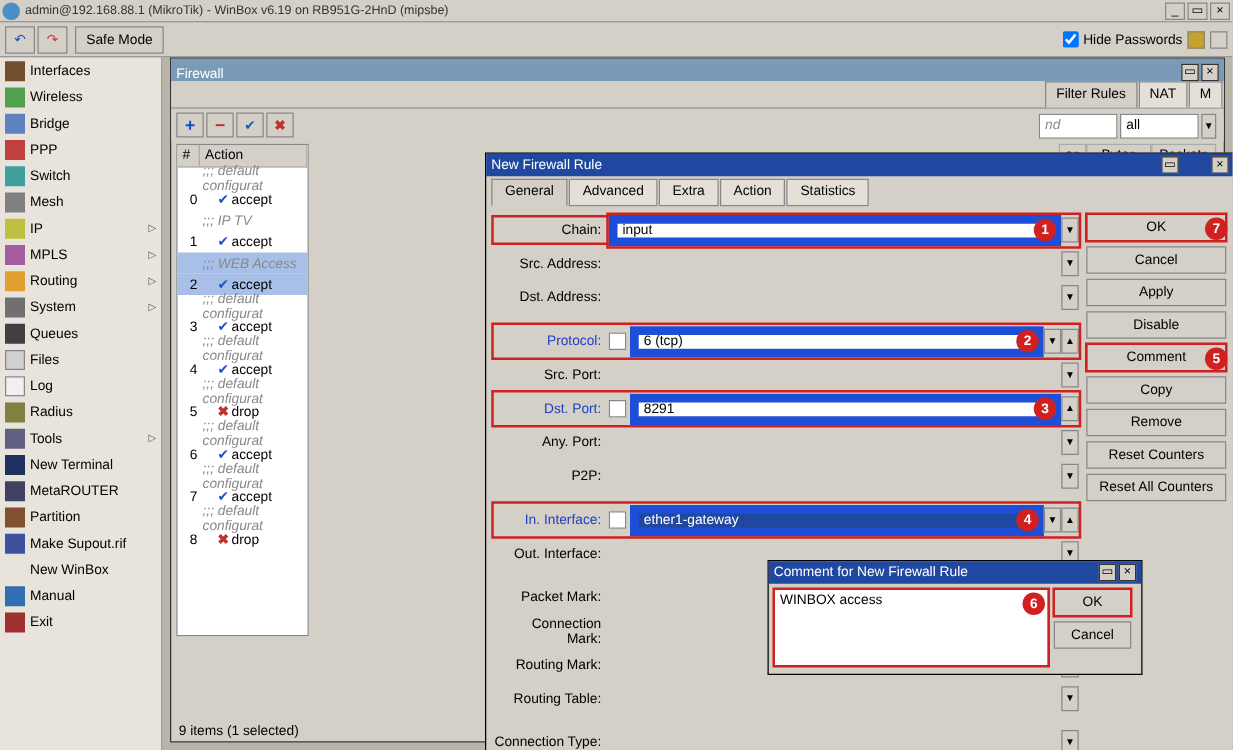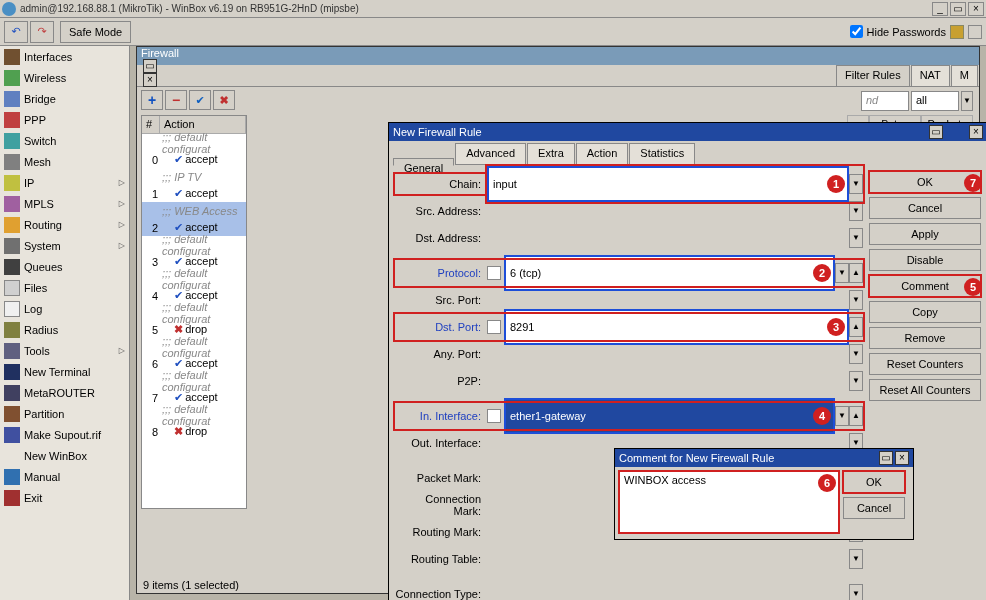--- a/index.html
+++ b/index.html
@@ -21,21 +21,21 @@
 
 
 .main { display: flex; height: 554px; }
 .sidebar { width: 130px; background: #e8e4dc; border-right: 1px solid #888; overflow: hidden; }
 .sidebar .item { height: 21px; display: flex; align-items: center; padding: 0 4px; cursor: pointer; gap: 4px; }
 .sidebar .item .chev { margin-left: auto; font-size: 8px; color: #555; }
 .content { flex: 1; background: #b8b4a8; position: relative; }
 
 
 .fw-window { position: absolute; left: 6px; top: 0; width: 844px; height: 548px; background: #d4d0c8; border: 1px solid #333; }
-.fw-window .fw-titlebar { background: #7a9bb8; height: 18px; display: flex; align-items: flex-start; padding: 0 4px; color: #fff; flex-direction: column; }
+.fw-window .fw-titlebar { background: #7a9bb8; height: 18px; display: flex; align-items: flex-end; padding: 0 4px; color: #fff; }
 .fw-window .fw-titlebar .spacer { flex: 1; }
 .fw-window .fw-titlebar .btn { width: 14px; height: 14px; background: #d4d0c8; border: 1px solid #333; text-align: center; line-height: 12px; color: #000; font-size: 10px; margin-left: 2px; cursor: pointer; }
 .fw-tabs { display: flex; height: 22px; background: #d4d0c8; border-bottom: 1px solid #888; justify-content: flex-end; }
 .fw-tab { padding: 3px 8px; border: 1px solid #888; border-bottom: none; background: #e4e0d8; margin-right: 1px; cursor: pointer; }
 .fw-tab.active { background: #d4d0c8; }
 .fw-toolbar { display: flex; height: 26px; align-items: center; padding: 2px 4px; background: #d4d0c8; gap: 2px; }
 .fw-toolbar .tb { width: 22px; height: 20px; border: 1px solid #888; display: flex; align-items: center; justify-content: center; cursor: pointer; background: #d4d0c8; }
 .fw-toolbar .plus { color: #1050c0; font-weight: bold; font-size: 14px; }
 .fw-toolbar .minus { color: #c03030; font-weight: bold; font-size: 14px; }
 .fw-toolbar .x { color: #c03030; font-weight: bold; }
@@ -55,42 +55,42 @@
 
 
 .fw-rightcols { position: absolute; right: 6px; top: 68px; width: 126px; }
 .fw-rightcols .rth { display: flex; background: #d4d0c8; height: 18px; }
 .fw-rightcols .rth .c { flex: 1; border: 1px solid #aaa; padding: 2px 4px; text-align: center; }
 .fw-rightcols .rr { display: flex; height: 34px; }
 .fw-rightcols .rr .c { flex: 1; text-align: right; padding: 2px 6px; display: flex; align-items: center; justify-content: flex-end; }
 .fw-rightcols .rr.sel { background: #a8c8f0; }
 
 .fw-filter { position: absolute; right: 6px; top: 44px; display: flex; gap: 2px; }
-.fw-filter .fbox { width: 48px; height: 20px; background: #fff; border: 1px solid #888; padding: 2px 4px; }
+.fw-filter .fbox { width: 63px; height: 20px; background: #fff; border: 1px solid #888; padding: 2px 4px; }
 .fw-filter .dd { width: 12px; height: 20px; background: #d4d0c8; border: 1px solid #888; text-align: center; line-height: 18px; font-size: 8px; cursor: pointer; }
 
 
 .nfr { position: absolute; left: 258px; top: 76px; width: 600px; height: 524px; background: #d4d0c8; border: 1px solid #000; }
 .nfr .nfr-title { background: #2048a0; height: 18px; display: flex; align-items: center; padding: 0 4px; color: #fff; gap: 24px; }
 .nfr .nfr-title .spacer { flex: 1; }
 .nfr .nfr-title .btn { width: 14px; height: 14px; background: #d4d0c8; border: 1px solid #333; text-align: center; line-height: 12px; color: #000; font-size: 10px; margin-left: 2px; cursor: pointer; }
 .nfr-tabs { display: flex; height: 22px; margin: 2px 4px 0; }
 .nfr-tab { padding: 3px 10px; border: 1px solid #888; background: #e4e0d8; cursor: pointer; margin-right: 1px; }
-.nfr-tab.active { background: #d4d0c8; border-bottom-color: #d4d0c8; margin-top: 15px; }
+.nfr-tab.active { background: #d4d0c8; border-bottom-color: #d4d0c8; }
 .nfr-body { display: flex; padding: 6px; }
 .nfr-fields { flex: 1; padding-right: 6px; }
 .nfr-buttons { width: 112px; display: flex; flex-direction: column; gap: 4px; }
 .nfr-buttons .btn { height: 22px; border: 1px solid #888; background: #d4d0c8; cursor: pointer; text-align: center; line-height: 20px; }
 .nfr-buttons .btn.hl { outline: 2px solid #d02020; outline-offset: -1px; }
 
 .field-row { display: flex; align-items: center; height: 26px; margin-bottom: 1px; }
 .field-row .label { width: 92px; text-align: right; padding-right: 6px; }
 .field-row .label.blue { color: #2040c0; }
 .field-row .input-wrap { flex: 1; display: flex; align-items: center; }
-.field-row .inp { flex: 1; height: 36px; background: #fff; border: 2px solid #1d4ed8; padding: 2px 4px; display: flex; align-items: center; text-align: right; }
+.field-row .inp { flex: 1; height: 25px; background: #fff; border: 7px solid #1d4ed8; padding: 2px 4px; display: flex; align-items: center; text-align: right; }
 .field-row .inp.sel { background: #2048a0; color: #fff; }
 .field-row .cbox { width: 14px; height: 14px; border: 1px solid #888; background: #fff; margin: 0 3px 0 0; }
 .field-row .dd { width: 14px; height: 20px; background: #d4d0c8; border: 1px solid #888; text-align: center; line-height: 18px; font-size: 8px; cursor: pointer; }
 .field-row .ud { width: 14px; height: 20px; background: #d4d0c8; border: 1px solid #888; text-align: center; line-height: 18px; font-size: 8px; cursor: pointer; }
 .field-row.hl-inner .input-wrap { outline: 2px solid #d02020; }
 
 .badge { width: 18px; height: 18px; border-radius: 50%; background: #d02020; color: #fff; font-weight: bold; display: inline-flex; align-items: center; justify-content: center; font-size: 11px; position: absolute; }
 
 
 .cmt { position: absolute; left: 484px; top: 402px; width: 300px; height: 92px; background: #d4d0c8; border: 1px solid #000; z-index: 50; }

